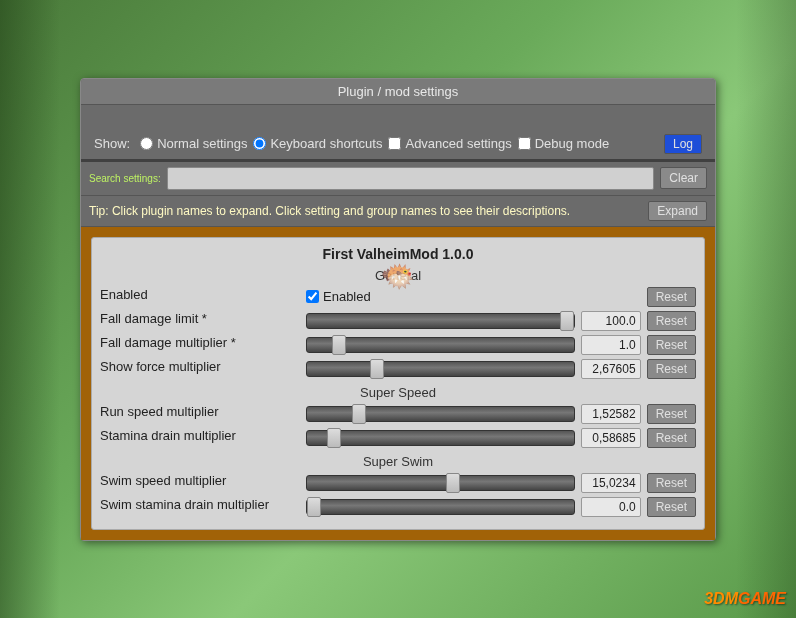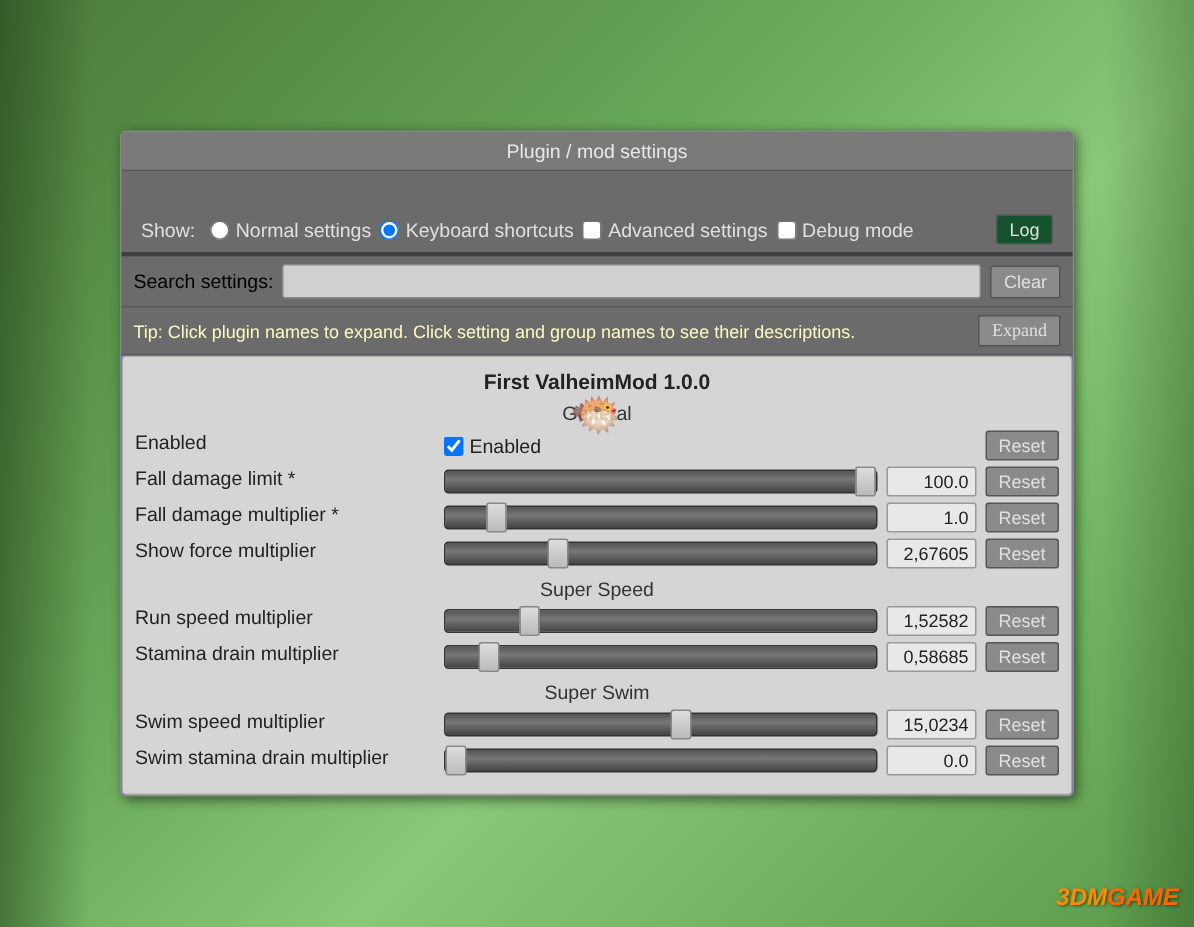--- a/index.html
+++ b/index.html
@@ -73,41 +73,41 @@
       margin: 0;
     }
     .checkbox-group {
       display: flex;
       align-items: center;
       gap: 4px;
       color: #e0e0e0;
       font-size: 13px;
     }
     .log-btn {
-      background: #14532d;
+      background: #1d4ed8;
       border: 1px solid #555;
       color: #e0e0e0;
       padding: 2px 8px;
       cursor: pointer;
       font-size: 12px;
       margin-left: auto;
       border-radius: 2px;
       text-align: center;
     }
     .search-row {
       display: flex;
       align-items: center;
       padding: 5px 8px;
       background: #6b6b6b;
       border-bottom: 1px solid #555;
       gap: 6px;
     }
     .search-label {
-      color: #000000;
-      font-size: 13px;
+      color: #bef264;
+      font-size: 10px;
       white-space: nowrap;
     }
     .search-input {
       flex: 1;
       background: #d0d0d0;
       border: 1px solid #888;
       padding: 3px 5px;
       font-size: 13px;
       color: #222;
       border-radius: 2px;
@@ -137,24 +137,24 @@
     }
     .expand-btn {
       background: #8a8a8a;
       border: 1px solid #555;
       color: #e0e0e0;
       padding: 2px 8px;
       cursor: pointer;
       font-size: 12px;
       border-radius: 2px;
       white-space: nowrap;
-      font-family: Liberation Serif, serif;
     }
     .content-area {
-      background: #8b5cf6;
+      background: #a16207;
+      padding: 10px;
       overflow-y: auto;
       max-height: 460px;
       flex: 1;
     }
     .mod-panel {
       background: #d5d5d5;
       border: 1px solid #aaa;
       border-radius: 3px;
       padding: 8px;
     }

